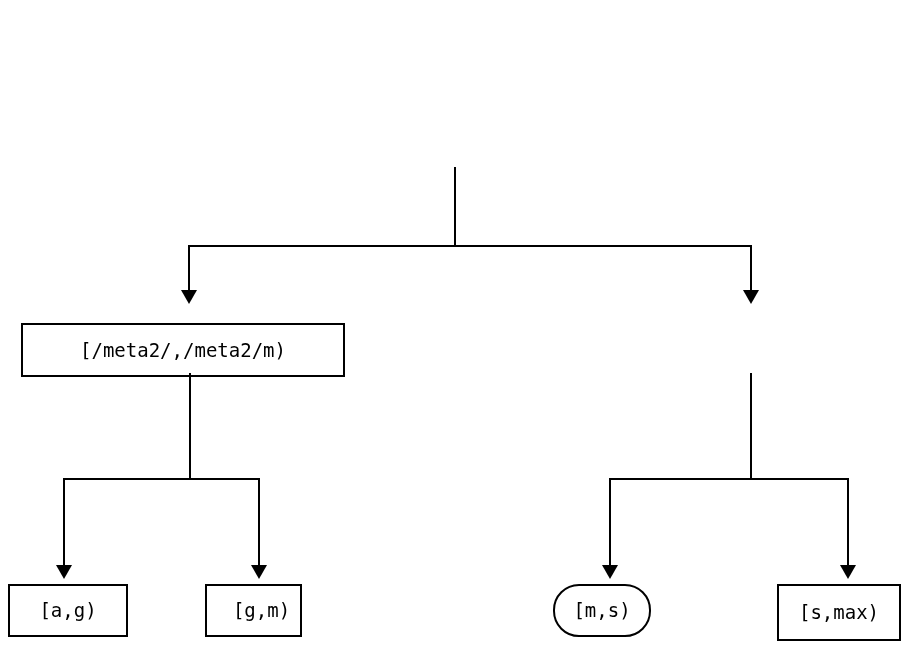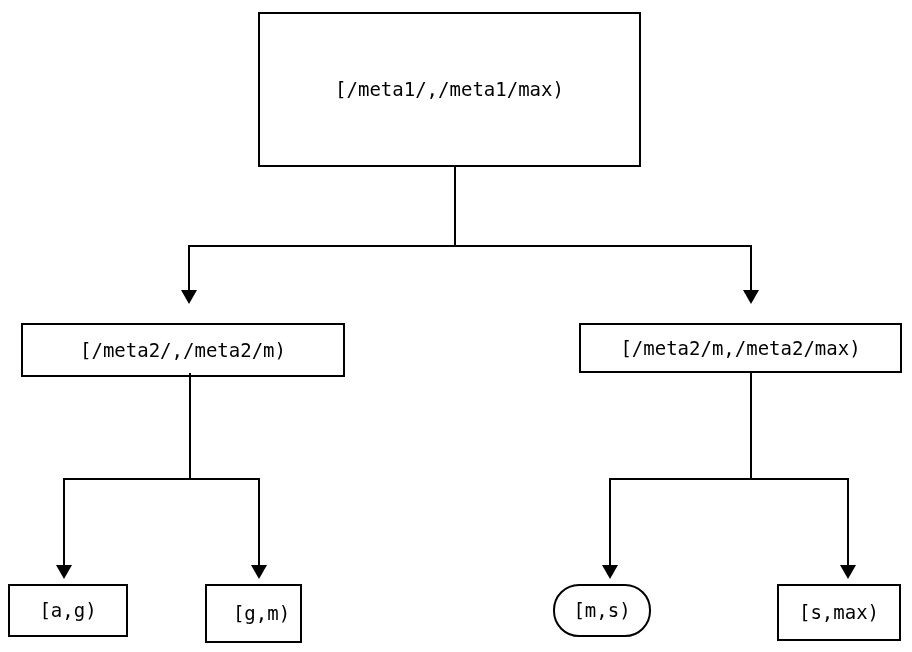--- a/index.html
+++ b/index.html
@@ -55,44 +55,38 @@
     border-right: 8px solid transparent;
     border-top: 14px solid #000000;
   }
   .edge-group { position: absolute; left: 0; top: 0; width: 100%; height: 100%; pointer-events: none; }
 </style>
 </head>
 <body>
 
 <div id="diagram-canvas">
 
-  <div class="node" style="left:258px; top:12px; width:383px; height:155px;">
-    <span class="node-label">[/meta1/,/meta1/max)</span>
-  </div>
 
   <div class="edge-group">
 
     <div class="edge-line edge-v" style="left:454px; top:167px; height:80px;"></div>
 
     <div class="edge-line edge-h" style="left:189px; top:245px; width:563px;"></div>
 
     <div class="edge-line edge-v" style="left:188px; top:245px; height:46px;"></div>
     <div class="arrow-head" style="left:181px; top:290px;"></div>
 
     <div class="edge-line edge-v" style="left:750px; top:245px; height:46px;"></div>
     <div class="arrow-head" style="left:743px; top:290px;"></div>
   </div>
 
   <div class="node" style="left:21px; top:323px; width:324px; height:54px;">
     <span class="node-label">[/meta2/,/meta2/m)</span>
   </div>
 
-  <div class="node" style="left:579px; top:323px; width:323px; height:50px;">
-    <span class="node-label">[/meta2/m,/meta2/max)</span>
-  </div>
 
   <div class="edge-group">
     <div class="edge-line edge-v" style="left:189px; top:373px; height:107px;"></div>
     <div class="edge-line edge-h" style="left:63px; top:478px; width:197px;"></div>
     <div class="edge-line edge-v" style="left:63px; top:478px; height:88px;"></div>
     <div class="arrow-head" style="left:56px; top:565px;"></div>
     <div class="edge-line edge-v" style="left:258px; top:478px; height:88px;"></div>
     <div class="arrow-head" style="left:251px; top:565px;"></div>
   </div>
 
@@ -102,21 +96,21 @@
     <div class="edge-line edge-v" style="left:609px; top:478px; height:88px;"></div>
     <div class="arrow-head" style="left:602px; top:565px;"></div>
     <div class="edge-line edge-v" style="left:847px; top:478px; height:88px;"></div>
     <div class="arrow-head" style="left:840px; top:565px;"></div>
   </div>
 
   <div class="node" style="left:8px; top:584px; width:120px; height:53px;">
     <span class="node-label">[a,g)</span>
   </div>
 
-  <div class="node" style="left:205px; top:584px; width:97px; height:59px;padding-left:16px;">
+  <div class="node" style="left:205px; top:584px; width:97px; height:53px;padding-left:16px;">
     <span class="node-label">[g,m)</span>
   </div>
 
   <div class="node" style="left:553px; top:584px; width:98px; height:53px;border-radius:26px;">
     <span class="node-label">[m,s)</span>
   </div>
 
   <div class="node" style="left:777px; top:584px; width:124px; height:57px;">
     <span class="node-label">[s,max)</span>
   </div>

